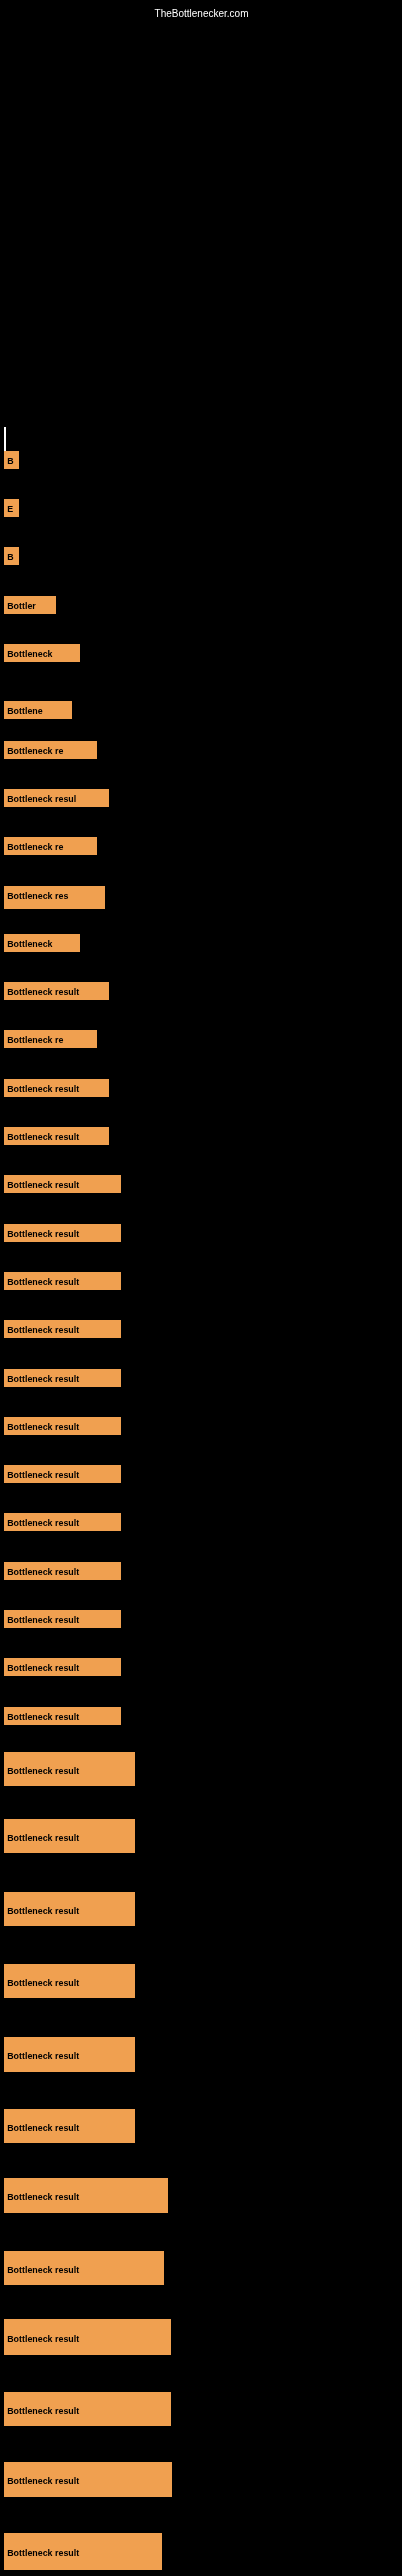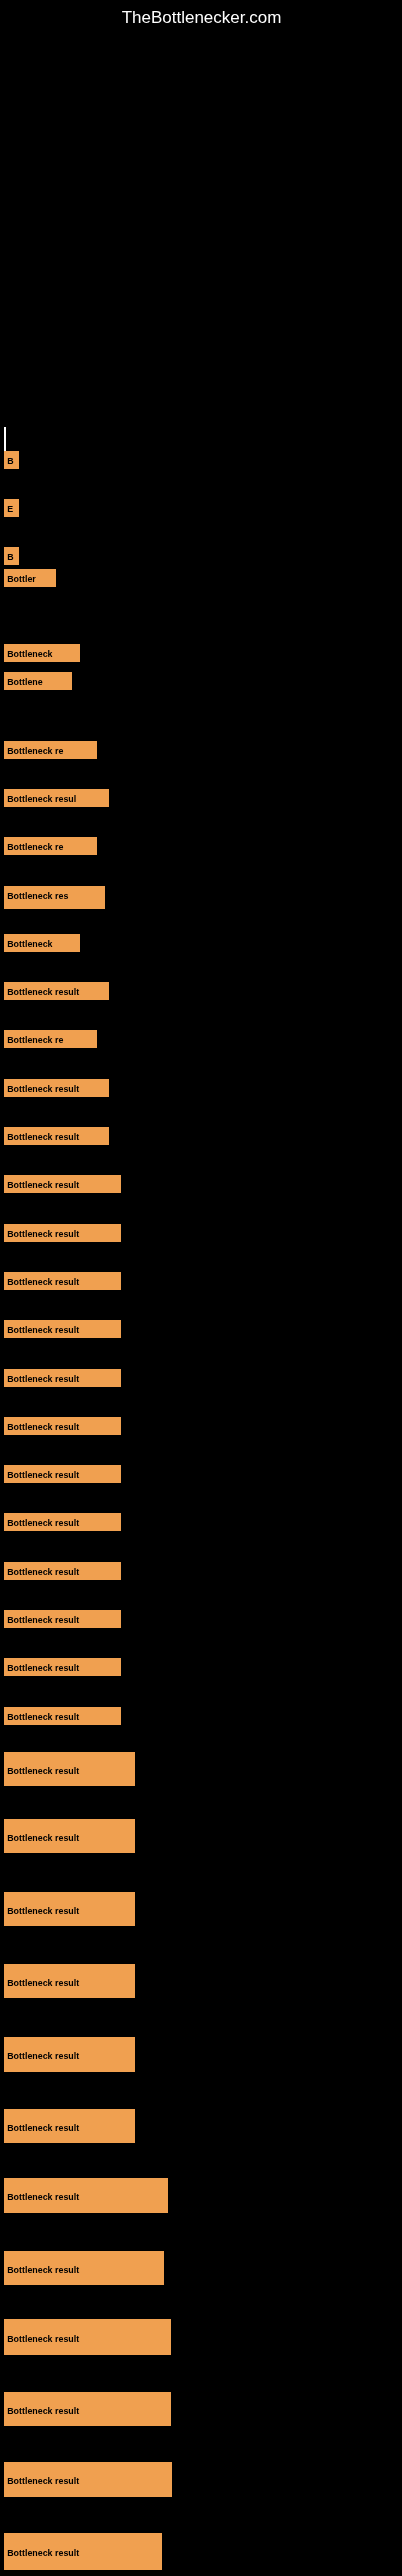--- a/index.html
+++ b/index.html
@@ -11,21 +11,21 @@
       position: relative;
       overflow-x: hidden;
     }
 
     .site-title {
       position: absolute;
       top: 8px;
       left: 50%;
       transform: translateX(-50%);
       color: #ffffff;
-      font-size: 17px;
+      font-size: 10px;
       font-weight: normal;
       white-space: nowrap;
     }
 
     .result-label {
       position: absolute;
       background-color: #f0a050;
       color: #000000;
       font-size: 8.9px;
       font-weight: bold;
@@ -46,23 +46,23 @@
 <body>
 
 <span class="site-title">TheBottlenecker.com</span>
 
 <div class="cursor-bar" id="cursor-bar" style="top: 427px;"></div>
 
 <div id="results-container">
     <div class="result-label" style="top: 451px; left: 4px; width: 14.5px; height: 17.7px; line-height: 17.7px;">B</div>
     <div class="result-label" style="top: 499px; left: 4px; width: 14.5px; height: 17.7px; line-height: 17.7px;">E</div>
     <div class="result-label" style="top: 547px; left: 4px; width: 14.5px; height: 17.7px; line-height: 17.7px;">B</div>
-    <div class="result-label" style="top: 569px; left: 4px; width: 52px; height: 17.7px; line-height: 17.7px;">Bottler</div>
+    <div class="result-label" style="top: 596px; left: 4px; width: 52px; height: 17.7px; line-height: 17.7px;">Bottler</div>
     <div class="result-label" style="top: 644px; left: 4px; width: 76px; height: 17.7px; line-height: 17.7px;">Bottleneck</div>
-    <div class="result-label" style="top: 672px; left: 4px; width: 68px; height: 17.7px; line-height: 17.7px;">Bottlene</div>
+    <div class="result-label" style="top: 701px; left: 4px; width: 68px; height: 17.7px; line-height: 17.7px;">Bottlene</div>
     <div class="result-label" style="top: 741px; left: 4px; width: 93px; height: 17.7px; line-height: 17.7px;">Bottleneck re</div>
     <div class="result-label" style="top: 789px; left: 4px; width: 105px; height: 17.7px; line-height: 17.7px;">Bottleneck resul</div>
     <div class="result-label" style="top: 837px; left: 4px; width: 93px; height: 17.7px; line-height: 17.7px;">Bottleneck re</div>
     <div class="result-label" style="top: 886px; left: 4px; width: 101px; height: 23px; line-height: 17.7px;">Bottleneck res</div>
     <div class="result-label" style="top: 934px; left: 4px; width: 76px; height: 17.7px; line-height: 17.7px;">Bottleneck</div>
     <div class="result-label" style="top: 982px; left: 4px; width: 105px; height: 17.7px; line-height: 17.7px;">Bottleneck result</div>
     <div class="result-label" style="top: 1030px; left: 4px; width: 93px; height: 17.7px; line-height: 17.7px;">Bottleneck re</div>
     <div class="result-label" style="top: 1079px; left: 4px; width: 105px; height: 17.7px; line-height: 17.7px;">Bottleneck result</div>
     <div class="result-label" style="top: 1127px; left: 4px; width: 105px; height: 17.7px; line-height: 17.7px;">Bottleneck result</div>
     <div class="result-label" style="top: 1175px; left: 4px; width: 117px; height: 17.7px; line-height: 17.7px;">Bottleneck result</div>

